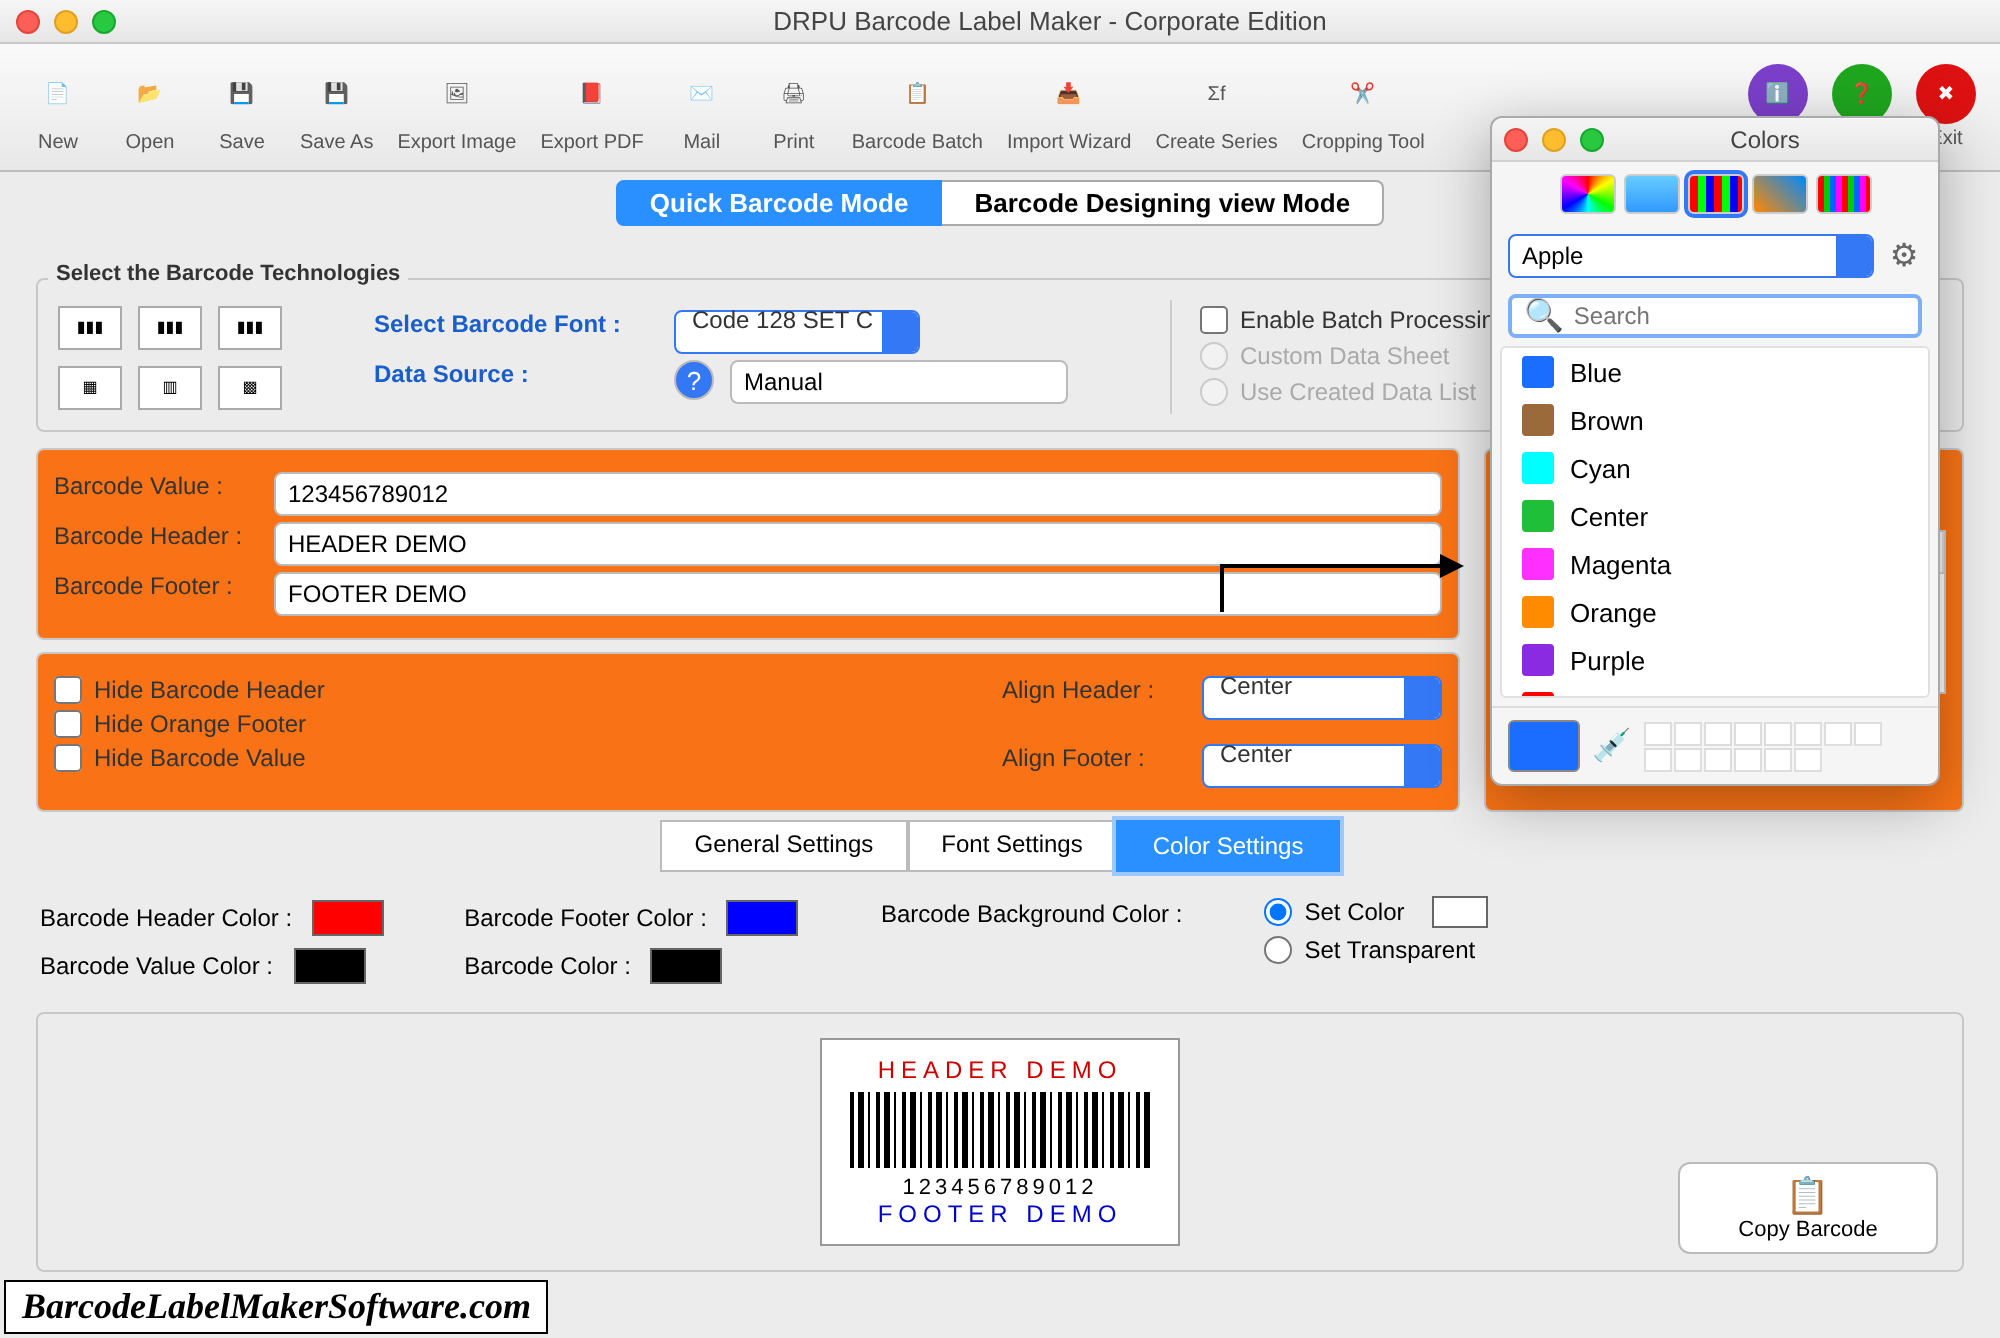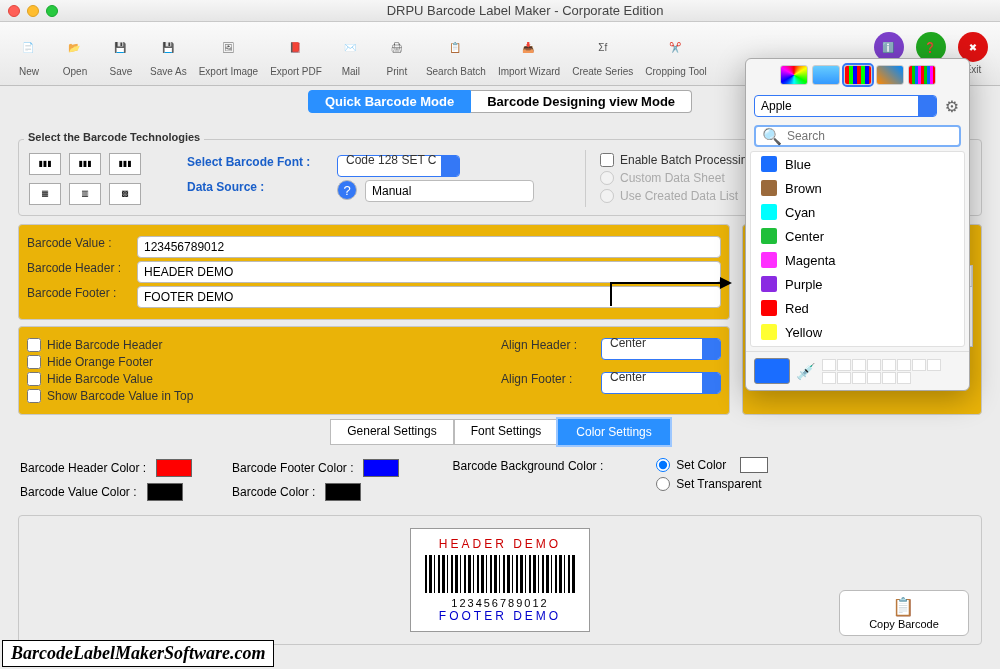--- a/index.html
+++ b/index.html
@@ -26,21 +26,21 @@
 .modetab:last-child{border-radius:0 4px 4px 0;border-left:none;}
 
 
 .section{margin:8px 18px;}
 .legend{font-size:11px;font-weight:bold;color:#333;position:relative;top:6px;left:6px;background:#ececec;padding:0 4px;display:inline-block;z-index:2;}
 .fieldset{border:1px solid #c8c8c8;border-radius:4px;padding:10px 10px 8px 10px;position:relative;}
 
 
 .columns{display:flex;gap:12px;margin:4px 18px;}
 .col{flex:1;}
-.panel{border:1px solid #c8c8c8;border-radius:4px;background:#eab308;padding:8px;}
+.panel{border:1px solid #c8c8c8;border-radius:4px;background:#f97316;padding:8px;}
 
 .row{display:flex;margin:3px 0;font-size:12px;}
 .lbl{width:110px;color:#333;}
 .lbl-blue{color:#1a5fc9;font-weight:bold;width:150px;}
 .textin{flex:1;height:22px;border:1px solid #bbb;border-radius:4px;padding:0 6px;background:#fff;font-size:12px;}
 .combo-white{background:#fff;color:#333;border:1px solid #3478f6;border-radius:4px;height:22px;padding:0 22px 12px 8px;position:relative;display:inline-flex;align-items:center;font-size:12px;}
 .combo-white::after,.combo::after{content:'';position:absolute;right:0;top:0;width:18px;height:100%;background:#3478f6;border-radius:0 3px 3px 0;}
 
 .checkbox{display:flex;align-items:center;gap:6px;font-size:12px;color:#333;margin:3px 0;}
 .checkbox input{width:14px;height:14px;}
@@ -74,21 +74,21 @@
 .cp-title{height:22px;display:flex;align-items:center;padding:0 6px;border-bottom:1px solid #d0d0d0;background:linear-gradient(#f5f5f5,#e6e6e6);border-radius:6px 6px 0 0;}
 .cp-title .title{font-size:12px;}
 .cp-picktabs{display:flex;justify-content:center;gap:4px;padding:6px;}
 .cp-picktab{width:28px;height:20px;border:1px solid #ccc;border-radius:3px;background:#fff;}
 .cp-sel{display:flex;gap:6px;padding:4px 8px;align-items:center;}
 .cp-combo{flex:1;height:22px;border:1px solid #3478f6;border-radius:4px;background:#fff;padding:0 22px 0 6px;font-size:12px;display:flex;align-items:center;position:relative;}
 .cp-combo::after{content:'';position:absolute;right:0;top:0;width:18px;height:100%;background:#3478f6;border-radius:0 3px 3px 0;}
 .cp-gear{width:18px;height:18px;display:flex;align-items:center;justify-content:center;color:#666;}
 .cp-search{margin:4px 8px;height:22px;border:2px solid #7bb0f8;border-radius:4px;background:#fff;display:flex;align-items:center;padding:0 6px;gap:5px;}
 .cp-search input{border:none;outline:none;flex:1;font-size:12px;}
-.cp-list{height:196px;overflow:auto;margin:4px 4px;background:#fff;border:1px solid #e0e0e0;border-radius:3px;}
+.cp-list{height:176px;overflow:auto;margin:4px 4px;background:#fff;border:1px solid #e0e0e0;border-radius:3px;}
 .cp-item{display:flex;align-items:center;gap:8px;padding:4px 10px;font-size:13px;cursor:pointer;}
 .cp-sw{width:16px;height:16px;border-radius:2px;}
 .cp-bottom{display:flex;align-items:center;gap:6px;padding:6px 8px;border-top:1px solid #ddd;}
 .cp-big{width:36px;height:26px;border:1px solid #888;border-radius:3px;}
 .cp-cells{display:flex;gap:1px;flex-wrap:wrap;width:120px;}
 .cp-cell{width:14px;height:12px;border:1px solid #ddd;background:#fff;}
 
 .arrow{position:absolute;top:282px;left:610px;z-index:50;}
 .arrow-line{width:120px;height:2px;background:#000;position:relative;}
 .arrow-line::before{content:'';position:absolute;left:0;top:0;width:2px;height:24px;background:#000;}
@@ -148,21 +148,21 @@
       <div class="tbitem">
         <div class="tbicon">✉️</div>
         <span>Mail</span>
       </div>
       <div class="tbitem">
         <div class="tbicon">🖨</div>
         <span>Print</span>
       </div>
       <div class="tbitem">
         <div class="tbicon">📋</div>
-        <span>Search Batch</span>
+        <span>Barcode Batch</span>
       </div>
       <div class="tbitem">
         <div class="tbicon">📥</div>
         <span>Import Wizard</span>
       </div>
       <div class="tbitem">
         <div class="tbicon">Σf</div>
         <span>Create Series</span>
       </div>
       <div class="tbitem">
@@ -256,24 +256,20 @@
             <span>Hide Barcode Header</span>
           </label>
         <label class="checkbox">
             <input type="checkbox" style="">
             <span>Hide Orange Footer</span>
           </label>
         <label class="checkbox">
             <input type="checkbox" style="">
             <span>Hide Barcode Value</span>
           </label>
-        <label class="checkbox">
-            <input type="checkbox" style="">
-            <span>Show Barcode Value in Top</span>
-          </label>
       </div>
       <div style="flex:0 0 220px;">
         <div class="row">
             <span class="lbl" style="width:100px">Align Header :</span>
             <span class="combo-white" style="flex:1">
               <span>Center</span>
             </span>
           </div>
         <div class="row" style="margin-top:12px;">
             <span class="lbl" style="width:100px">Align Footer :</span>
@@ -327,21 +323,21 @@
     <div class="colorpair">
         <span>Barcode Footer Color :</span>
         <div class="swatch" style="background:#0000ff"></div>
       </div>
     <div class="colorpair">
         <span>Barcode Color :</span>
         <div class="swatch" style="background:#000000"></div>
       </div>
   </div>
   <div>
-    <div style="margin:6px 13px;"><span>Barcode Background Color :</span></div>
+    <div style="margin:6px 1px;"><span>Barcode Background Color :</span></div>
   </div>
   <div>
     <label class="radio">
         <input type="radio" checked="" style="">
         <span>Set Color</span> 
         <span class="swatch" style="width:28px;height:16px;background:#fff;margin-left:8px;"></span>
       </label>
     <label class="radio">
         <input type="radio" style="">
         <span>Set Transparent</span>
@@ -362,20 +358,28 @@
   </div>
 </div>
 
 <div class="arrow">
   <div class="arrow-line">
       <div class="arrow-head"></div>
     </div>
 </div>
 
 <div class="colorpanel">
+  <div class="cp-title">
+    <div class="traffic">
+        <div class="dot red"></div>
+        <div class="dot yellow"></div>
+        <div class="dot green"></div>
+      </div>
+    <div class="title">Colors</div>
+  </div>
   <div class="cp-picktabs">
     <div class="cp-picktab" style="background:conic-gradient(red,yellow,lime,cyan,blue,magenta,red);"></div>
     <div class="cp-picktab" style="background:linear-gradient(#6cf,#39f);"></div>
     <div class="cp-picktab" style="background:repeating-linear-gradient(90deg,#f00 0 4px,#0f0 4px 8px,#00f 8px 12px);outline:2px solid #3478f6;"></div>
     <div class="cp-picktab" style="background:linear-gradient(45deg,#f80,#08f);"></div>
     <div class="cp-picktab" style="background:repeating-linear-gradient(90deg,#f00 0 3px,#0c0 3px 6px,#06f 6px 9px,#f0f 9px 12px);"></div>
   </div>
   <div class="cp-sel">
     <div class="cp-combo">
         <span>Apple</span>
@@ -401,20 +405,24 @@
       </div>
       <div class="cp-item">
         <div class="cp-sw" style="background: rgb(31, 191, 58);"></div>
         <span>Center</span>
       </div>
       <div class="cp-item">
         <div class="cp-sw" style="background: rgb(255, 47, 255);"></div>
         <span>Magenta</span>
       </div>
       <div class="cp-item">
+        <div class="cp-sw" style="background: rgb(255, 140, 0);"></div>
+        <span>Orange</span>
+      </div>
+      <div class="cp-item">
         <div class="cp-sw" style="background: rgb(138, 43, 226);"></div>
         <span>Purple</span>
       </div>
       <div class="cp-item">
         <div class="cp-sw" style="background: rgb(255, 0, 0);"></div>
         <span>Red</span>
       </div>
       <div class="cp-item">
         <div class="cp-sw" style="background: rgb(255, 255, 51);"></div>
         <span>Yellow</span>

